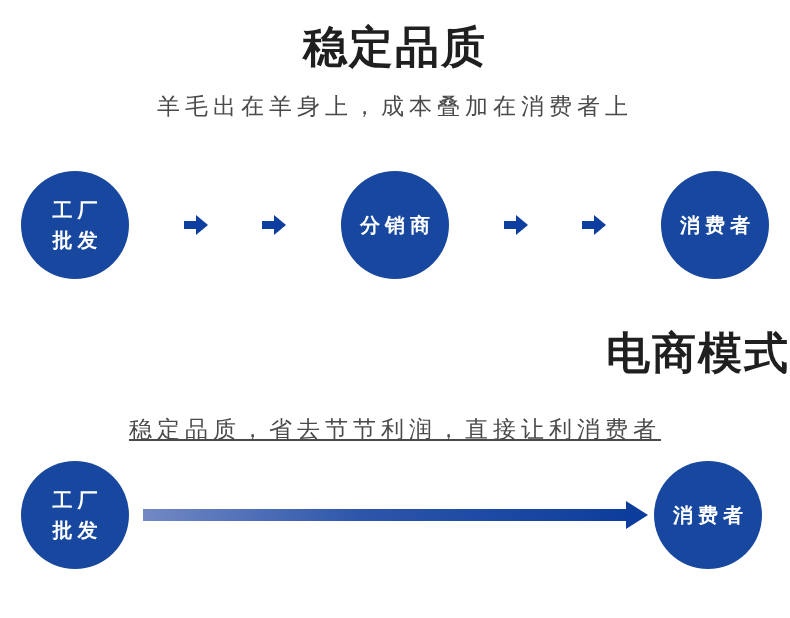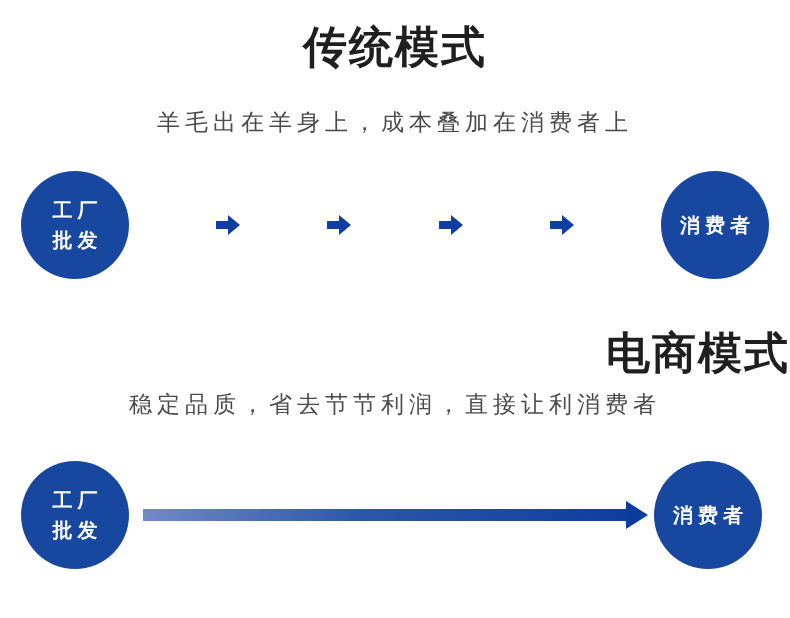--- a/index.html
+++ b/index.html
@@ -10,23 +10,23 @@
   .sec-title {
     position:absolute; left:0; width:100%; text-align:center;
     font-size:44px; font-weight:bold; color:#1f1f1f; letter-spacing:2px;
     line-height:1.15; margin:0;
   }
   .sec-sub {
     position:absolute; left:0; width:100%; text-align:center;
     font-size:23px; color:#4a4a4a; letter-spacing:5px; line-height:1.2;
   }
   .title-trad { top:22px; }
-  .sub-trad   { top:93px;margin-top:16px; }
+  .sub-trad   { top:93px; }
   .title-ecom { top:328px;text-align:right; }
-  .sub-ecom   { top:391px; }
+  .sub-ecom   { top:416px;text-decoration:underline; }
 
   .flow-row {
     position:absolute; left:21px; top:171px; width:748px; height:108px;
     display:flex; align-items:center; justify-content:space-between;
   }
   .node {
     width:108px; height:108px; border-radius:50%; background:#17479e;
     color:#ffffff; display:flex; flex-direction:column; align-items:center;
     justify-content:center; font-weight:bold; font-size:20px; line-height:1.5;
     flex:0 0 auto;
@@ -47,40 +47,43 @@
     position:absolute; left:626px; top:40px; width:0; height:0;
     border-top:14px solid transparent; border-bottom:14px solid transparent;
     border-left:22px solid #0c3c9c;
   }
 </style>
 </head>
 <body>
 
 <div class="canvas">
 
-  <h1 class="sec-title title-trad">传统模式</h1>
+  <h1 class="sec-title title-trad">稳定品质</h1>
   <div class="sec-sub sub-trad">羊毛出在羊身上，成本叠加在消费者上</div>
 
   <div class="flow-row">
     <div class="node">
       <span>工厂</span>
       <span>批发</span>
     </div>
 
     <svg class="arrow-icon" width="24" height="20" viewBox="0 0 24 20">
       <rect x="0" y="6" width="13" height="8" fill="#0e3e9f"></rect>
       <polygon points="12,0 24,10 12,20" fill="#0e3e9f"></polygon>
     </svg>
 
 
     <svg class="arrow-icon" width="24" height="20" viewBox="0 0 24 20">
       <rect x="0" y="6" width="13" height="8" fill="#0e3e9f"></rect>
       <polygon points="12,0 24,10 12,20" fill="#0e3e9f"></polygon>
     </svg>
 
+    <div class="node">
+      <span>分销商</span>
+    </div>
 
     <svg class="arrow-icon" width="24" height="20" viewBox="0 0 24 20">
       <rect x="0" y="6" width="13" height="8" fill="#0e3e9f"></rect>
       <polygon points="12,0 24,10 12,20" fill="#0e3e9f"></polygon>
     </svg>
 
 
     <svg class="arrow-icon" width="24" height="20" viewBox="0 0 24 20">
       <rect x="0" y="6" width="13" height="8" fill="#0e3e9f"></rect>
       <polygon points="12,0 24,10 12,20" fill="#0e3e9f"></polygon>

